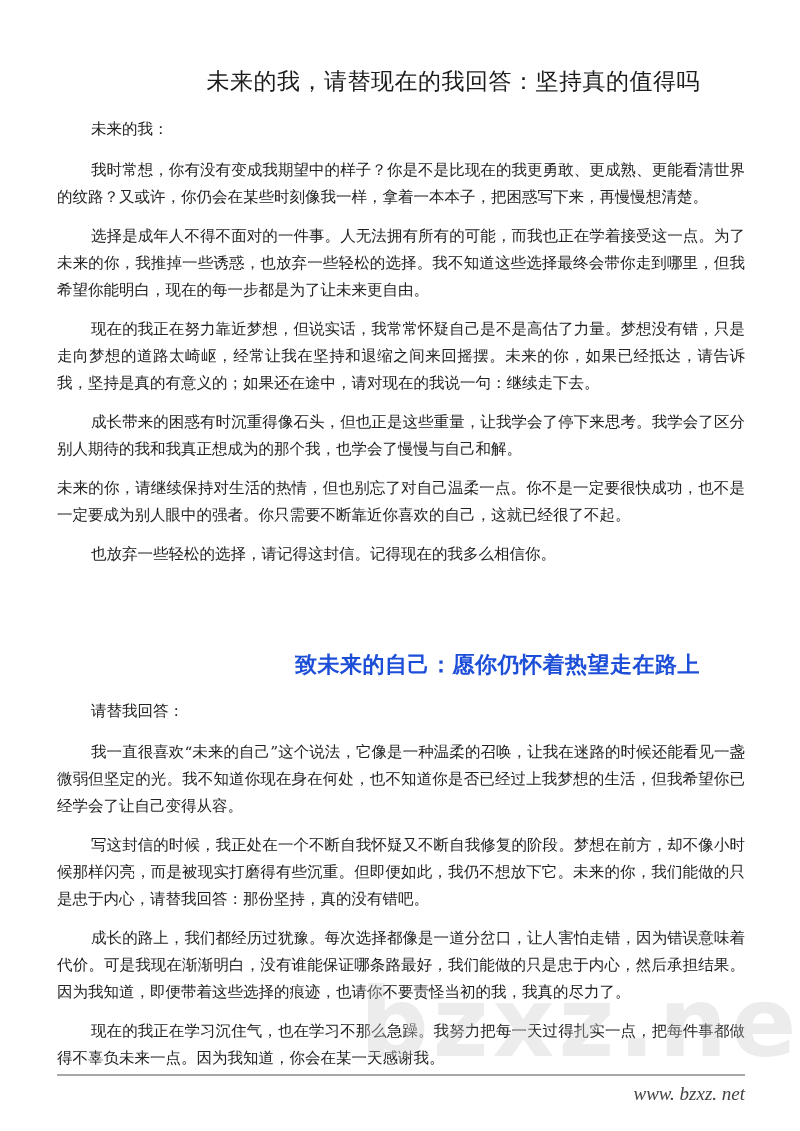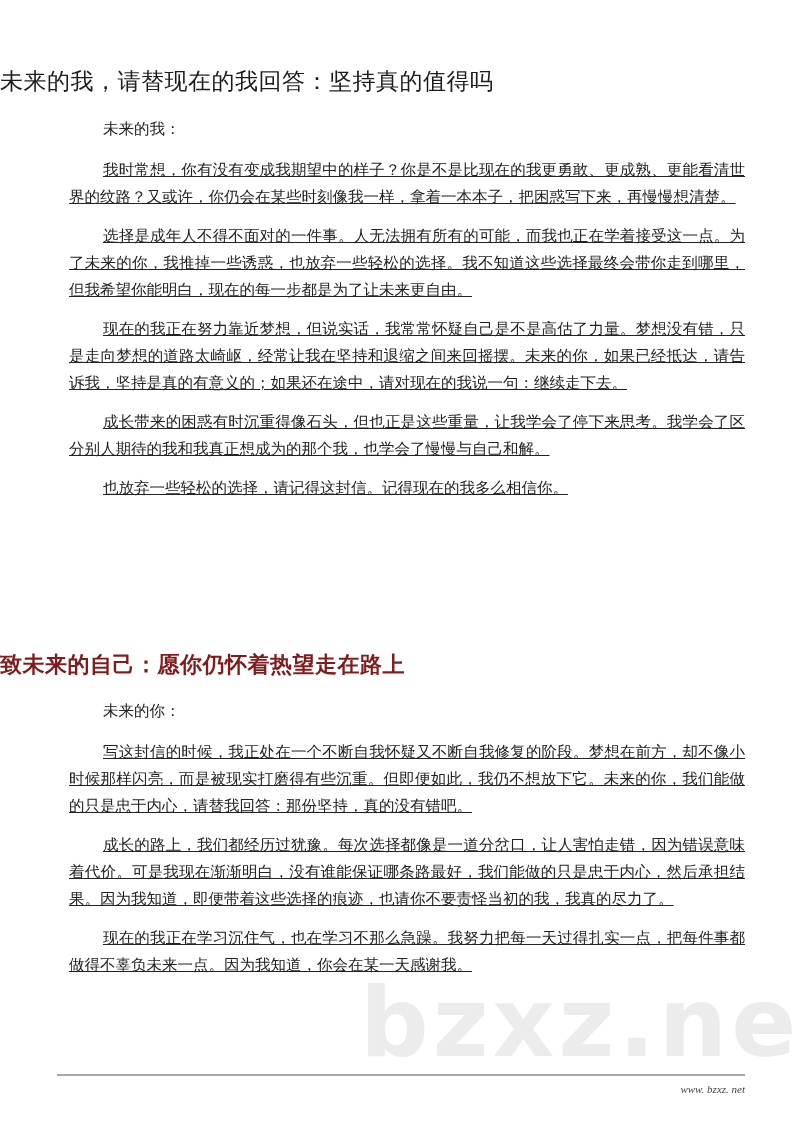--- a/index.html
+++ b/index.html
@@ -18,48 +18,48 @@
     .page {
       position: absolute;
       left: 0; top: 0;
       width: 800px;
       height: 1131px;
     }
     .title {
       position: absolute;
       left: 0;
       width: 700px;
-      text-align: left;
+      text-align: right;
       font-size: 23px;
       letter-spacing: 0.5px;
       color: #1c1c1c;
       margin: 0;
       font-weight: normal;
     }
     .title.t1 { top: 66px; }
     .title.t2 {
       top: 650px;
       font-family: Liberation Serif, serif;
       font-weight: bold;
       font-size: 22px;
-      color: #7f1d1d;
+      color: #1d4ed8;
     }
     .body-block {
       position: absolute;
       left: 57px;
       width: 688px;
       font-size: 15.5px;
       line-height: 27px;
       color: #222;
     }
     .body-block p {
-      margin: 0 0 12px 12px;
+      margin: 0 0 12px 0;
       text-align: justify;
     }
-    .indent { text-indent: 34px; text-decoration: underline; }
+    .indent { text-indent: 34px; }
     .greet { text-indent: 34px; margin-bottom: 14px !important; }
     .block1 { top: 116px; }
     .block2 { top: 698px; }
     .watermark {
       position: absolute;
       left: 360px;
       top: 975px;
       font-family: "DejaVu Sans", "Liberation Sans", sans-serif;
       font-weight: bold;
       font-size: 96px;
@@ -75,45 +75,47 @@
       width: 688px;
       height: 2px;
       background: #a8a8a8;
     }
     .footer-link {
       position: absolute;
       right: 55px;
       top: 1083px;
       font-family: "Liberation Serif", "DejaVu Serif", serif;
       font-style: italic;
-      font-size: 11px;
+      font-size: 19px;
       color: #444;
       text-decoration: none;
     }
   </style>
 </head>
 <body>
 
 <div class="page">
 
   <h1 class="title t1">未来的我，请替现在的我回答：坚持真的值得吗</h1>
 
   <div class="body-block block1">
     <p class="greet">未来的我：</p>
     <p class="indent">我时常想，你有没有变成我期望中的样子？你是不是比现在的我更勇敢、更成熟、更能看清世界的纹路？又或许，你仍会在某些时刻像我一样，拿着一本本子，把困惑写下来，再慢慢想清楚。</p>
     <p class="indent">选择是成年人不得不面对的一件事。人无法拥有所有的可能，而我也正在学着接受这一点。为了未来的你，我推掉一些诱惑，也放弃一些轻松的选择。我不知道这些选择最终会带你走到哪里，但我希望你能明白，现在的每一步都是为了让未来更自由。</p>
     <p class="indent">现在的我正在努力靠近梦想，但说实话，我常常怀疑自己是不是高估了力量。梦想没有错，只是走向梦想的道路太崎岖，经常让我在坚持和退缩之间来回摇摆。未来的你，如果已经抵达，请告诉我，坚持是真的有意义的；如果还在途中，请对现在的我说一句：继续走下去。</p>
     <p class="indent">成长带来的困惑有时沉重得像石头，但也正是这些重量，让我学会了停下来思考。我学会了区分别人期待的我和我真正想成为的那个我，也学会了慢慢与自己和解。</p>
+    <p>未来的你，请继续保持对生活的热情，但也别忘了对自己温柔一点。你不是一定要很快成功，也不是一定要成为别人眼中的强者。你只需要不断靠近你喜欢的自己，这就已经很了不起。</p>
     <p class="indent">也放弃一些轻松的选择，请记得这封信。记得现在的我多么相信你。</p>
   </div>
 
   <h1 class="title t2">致未来的自己：愿你仍怀着热望走在路上</h1>
 
   <div class="body-block block2">
-    <p class="greet">未来的你：</p>
+    <p class="greet">请替我回答：</p>
+    <p class="indent">我一直很喜欢“未来的自己”这个说法，它像是一种温柔的召唤，让我在迷路的时候还能看见一盏微弱但坚定的光。我不知道你现在身在何处，也不知道你是否已经过上我梦想的生活，但我希望你已经学会了让自己变得从容。</p>
     <p class="indent">写这封信的时候，我正处在一个不断自我怀疑又不断自我修复的阶段。梦想在前方，却不像小时候那样闪亮，而是被现实打磨得有些沉重。但即便如此，我仍不想放下它。未来的你，我们能做的只是忠于内心，请替我回答：那份坚持，真的没有错吧。</p>
     <p class="indent">成长的路上，我们都经历过犹豫。每次选择都像是一道分岔口，让人害怕走错，因为错误意味着代价。可是我现在渐渐明白，没有谁能保证哪条路最好，我们能做的只是忠于内心，然后承担结果。因为我知道，即便带着这些选择的痕迹，也请你不要责怪当初的我，我真的尽力了。</p>
     <p class="indent">现在的我正在学习沉住气，也在学习不那么急躁。我努力把每一天过得扎实一点，把每件事都做得不辜负未来一点。因为我知道，你会在某一天感谢我。</p>
   </div>
 
   <div class="watermark">bzxz.net</div>
 
   <div class="footer-rule"></div>
   <a class="footer-link">www. bzxz. net</a>
 

